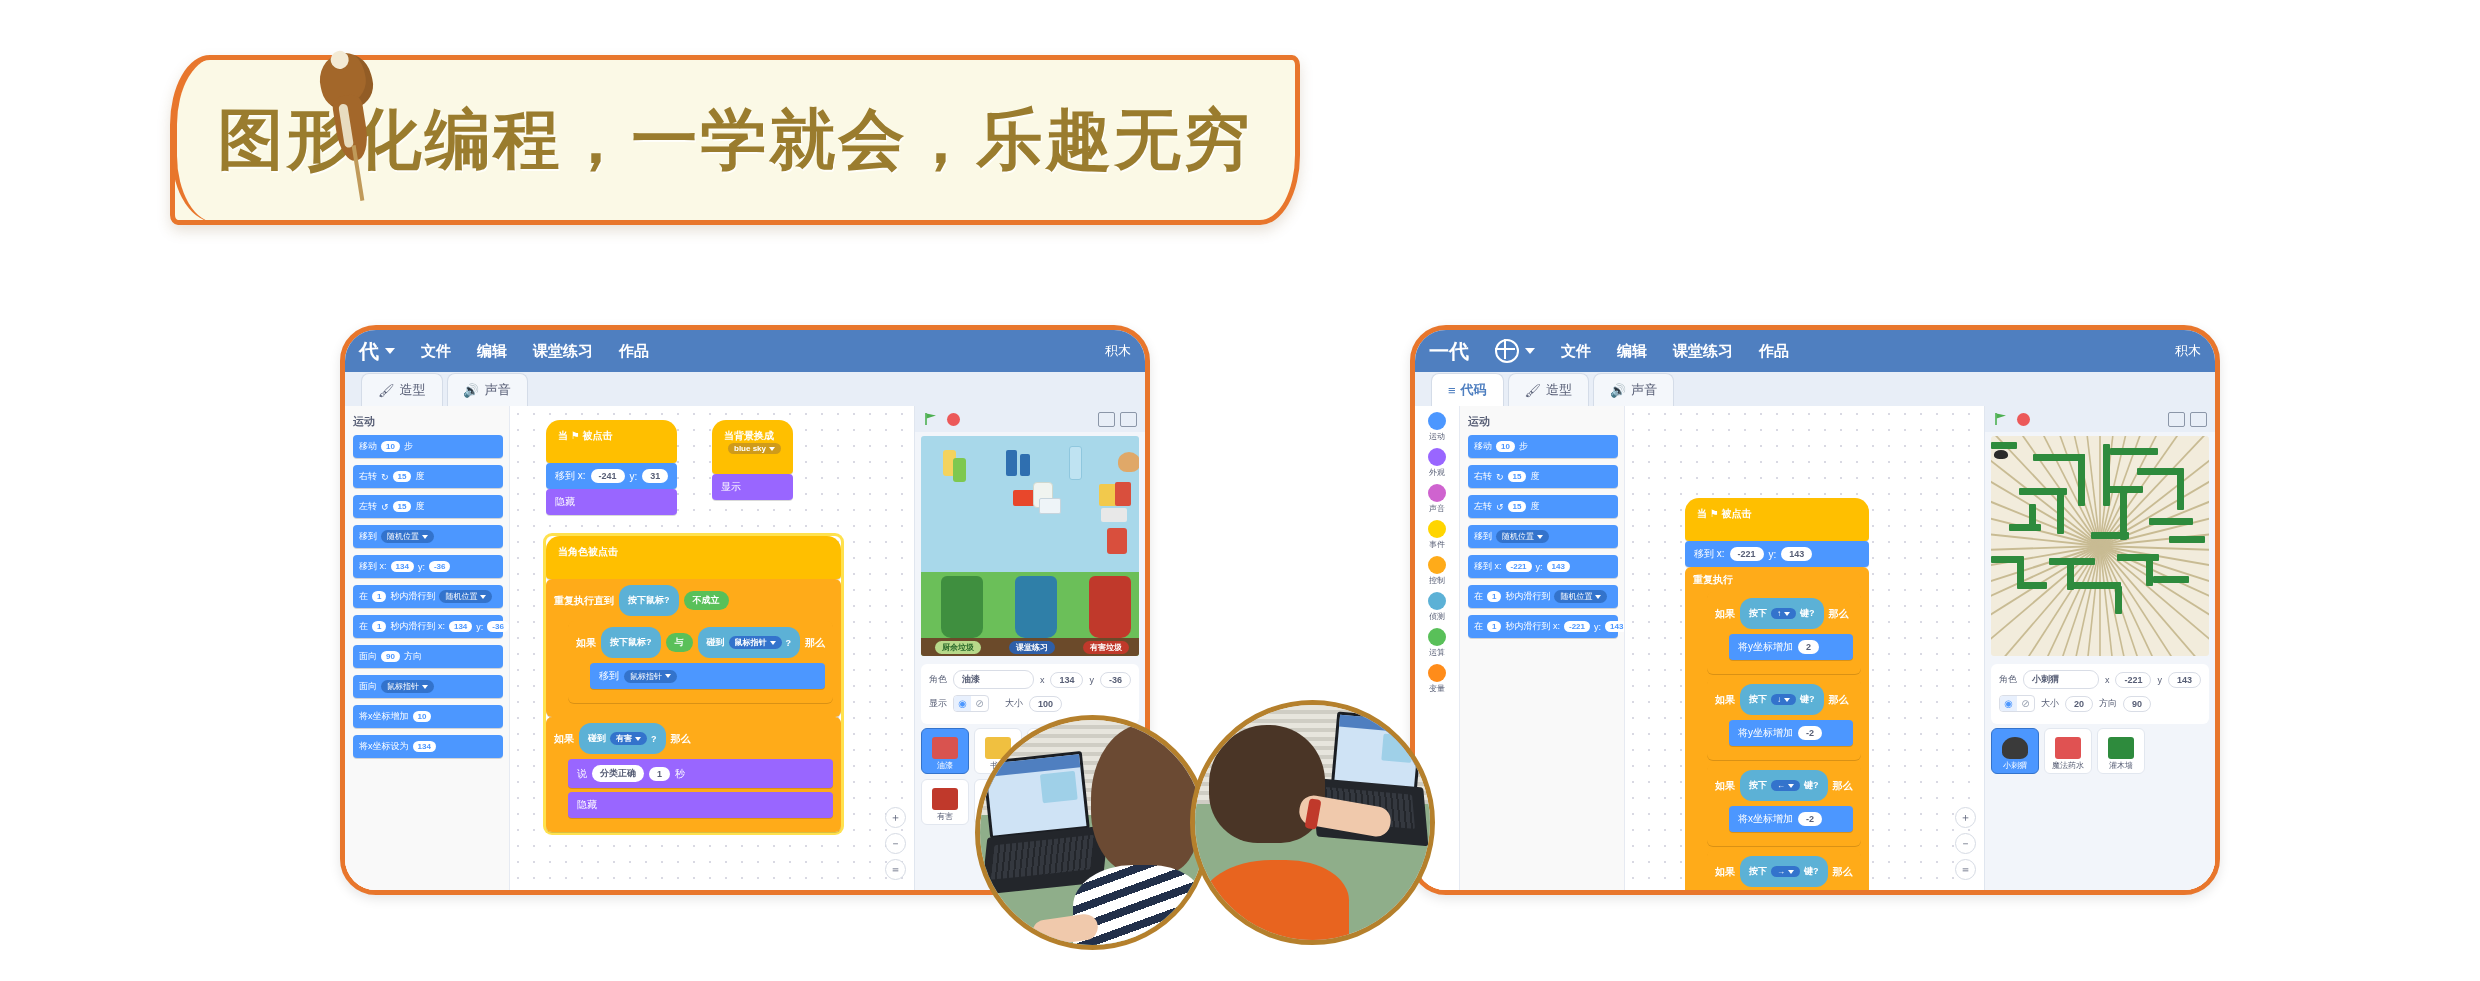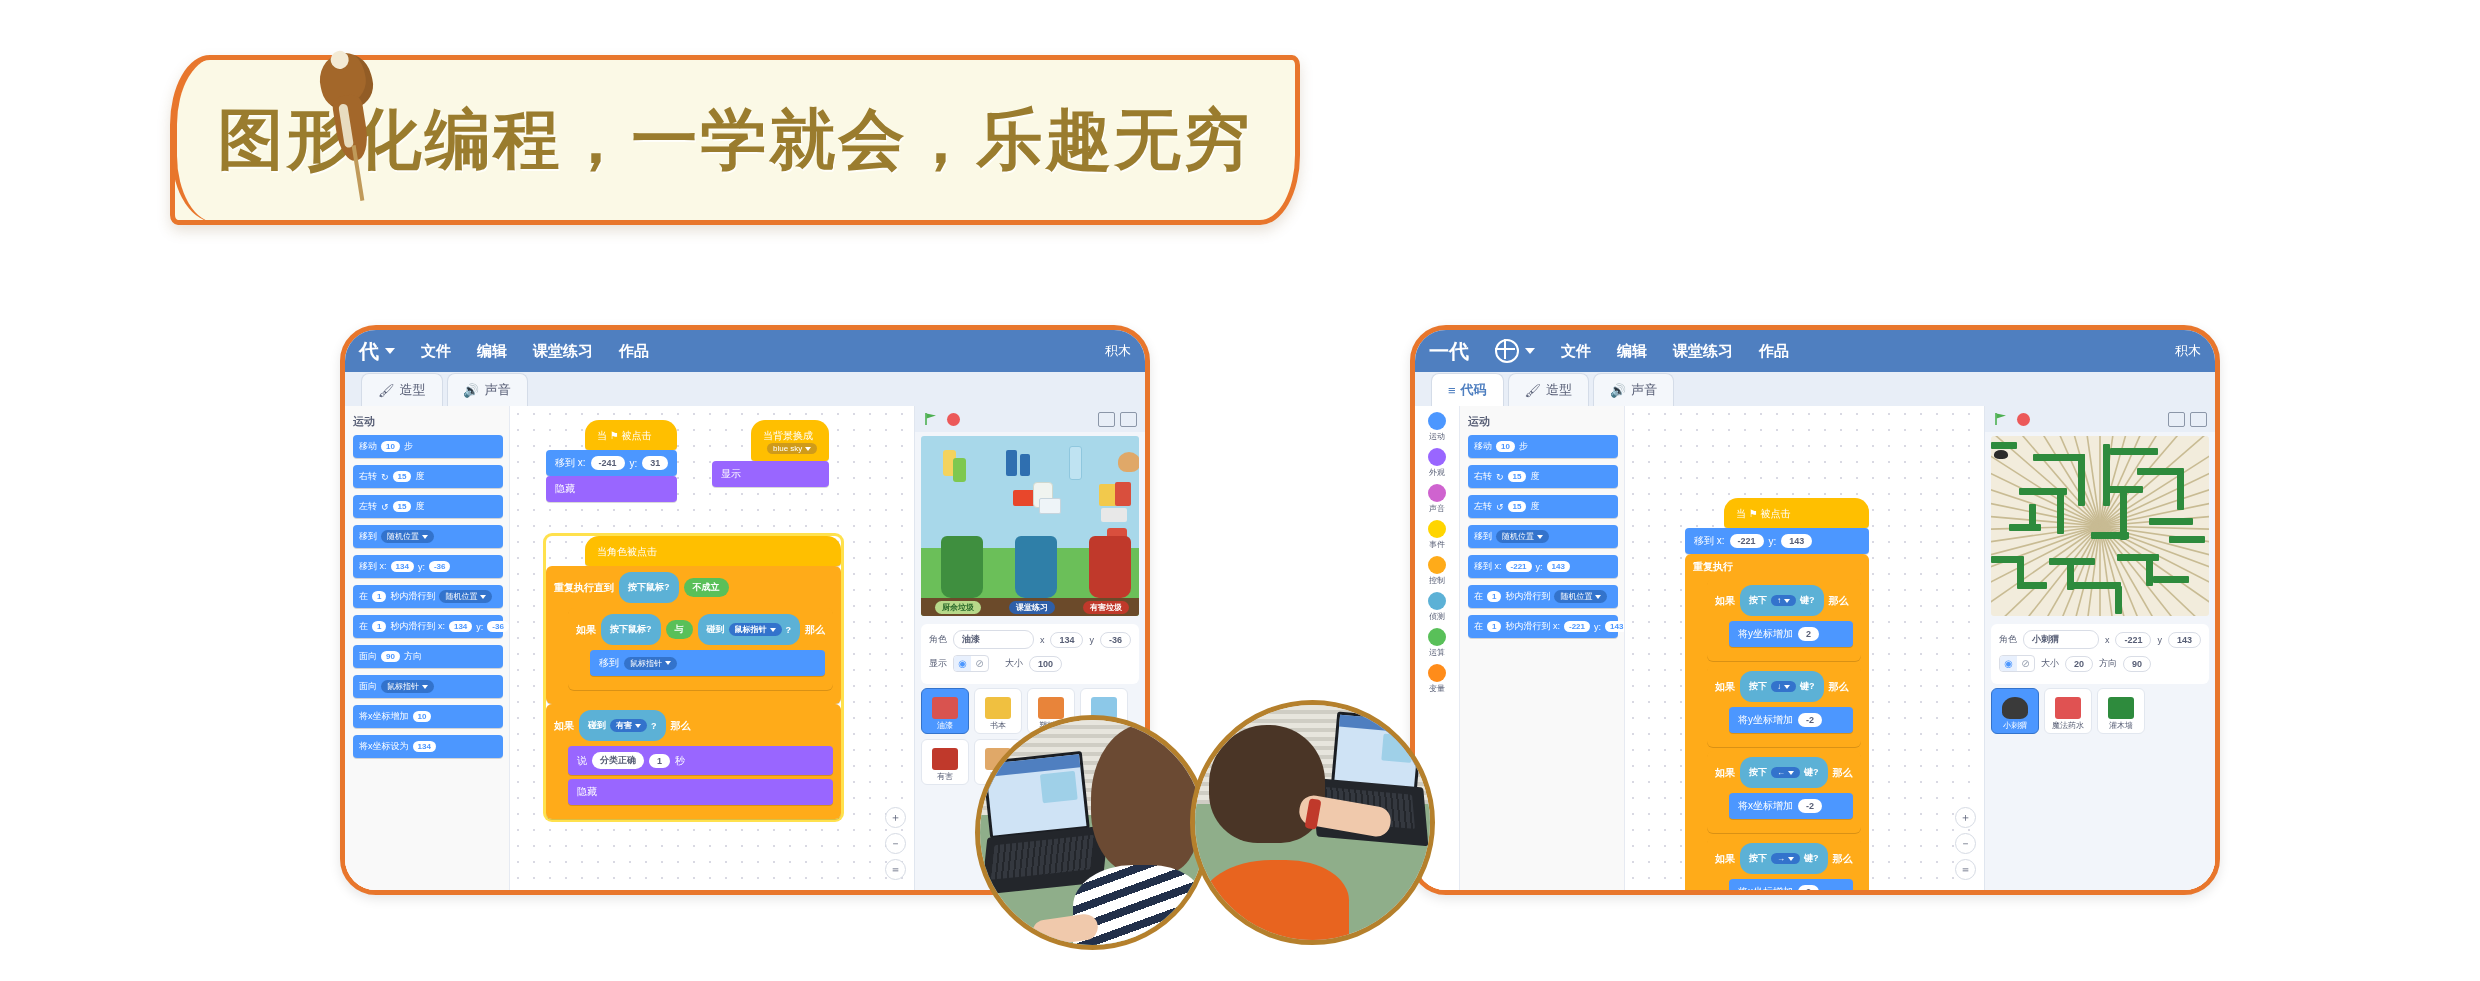--- a/index.html
+++ b/index.html
@@ -99,44 +99,43 @@
   .canvas{
     flex:1;position:relative;overflow:hidden;
     background-color:#fff;
     background-image:radial-gradient(#d9d9e3 1px, transparent 1px);
     background-size:16px 16px;
   }
 
   
   .blk{position:absolute;font-size:10px;color:#fff;white-space:nowrap;}
   .hat{
-    background:#ffbf00;border-radius:14px 14px 4px 4px;padding:9px 12px 7px;font-weight:normal;
+    background:#ffbf00;border-radius:14px 14px 4px 4px;padding:9px 12px 20px;font-weight:bold;
     box-shadow:0 1px 0 rgba(0,0,0,.15);
-    margin-left:39px;
   }
   .motion{background:#4c97ff;border-radius:4px;padding:6px 9px;display:flex;align-items:center;gap:5px;box-shadow:0 1px 0 rgba(0,0,0,.15);}
   .looks{background:#9966ff;border-radius:4px;padding:6px 9px;display:flex;align-items:center;gap:5px;box-shadow:0 1px 0 rgba(0,0,0,.15);}
   .sensing{background:#5cb1d6;border-radius:12px;padding:9px 9px;display:inline-flex;align-items:center;gap:4px;font-size:9px;}
   .operator{background:#59c059;border-radius:12px;padding:3px 9px;display:inline-flex;align-items:center;gap:4px;font-size:9px;}
   .glow{box-shadow:0 0 0 3px #ffe14d;}
   .c-wrap{background:#ffab19;border-radius:6px;padding:6px 8px 14px;box-shadow:0 1px 0 rgba(0,0,0,.15);}
   .c-row{display:flex;align-items:center;gap:5px;font-size:10px;font-weight:bold;margin-bottom:5px;}
   .c-inner{margin-left:14px;}
   .white-oval{background:#fff;color:#575e75;border-radius:10px;padding:2px 8px;font-size:9px;font-weight:bold;}
 
   
   .stage-col{width:230px;background:#f2f5fa;border-left:1px solid #e0e6ef;display:flex;flex-direction:column;flex-shrink:0;}
   .stage-bar{height:26px;background:#e8eef7;display:flex;align-items:center;padding:0 8px;gap:8px;}
   .flag{width:16px;height:16px;background:#e8eef7;display:flex;align-items:center;justify-content:center;border-radius:3px;}
   .flag svg{display:block;}
   .stop-dot{width:13px;height:13px;background:#ec5959;border-radius:50%;}
   .stage-bar-right{margin-left:auto;display:flex;gap:5px;}
   .sq{width:15px;height:13px;border:1.5px solid #8b96a8;border-radius:2px;}
 
-  .stage{height:180px;position:relative;overflow:hidden;margin:4px 6px;border-radius:3px;}
+  .stage{height:220px;position:relative;overflow:hidden;margin:4px 6px;border-radius:3px;}
   .stage-garbage{background:linear-gradient(#a8d8ea 0%,#a8d8ea 62%,#6bbf59 62%,#6bbf59 100%);}
   .ground-strip{position:absolute;left:0;bottom:0;width:100%;height:18px;background:#6b4a2a;}
   .bin{position:absolute;bottom:18px;width:42px;height:62px;border-radius:6px 6px 10px 10px;}
   .bin-label{
     position:absolute;bottom:2px;font-size:8px;color:#fff;font-weight:bold;
     border-radius:9px;padding:1px 7px;white-space:nowrap;
   }
   .trash-item{position:absolute;border-radius:3px;}
 
   .stage-maze{background:#f2ecdc;position:relative;}

